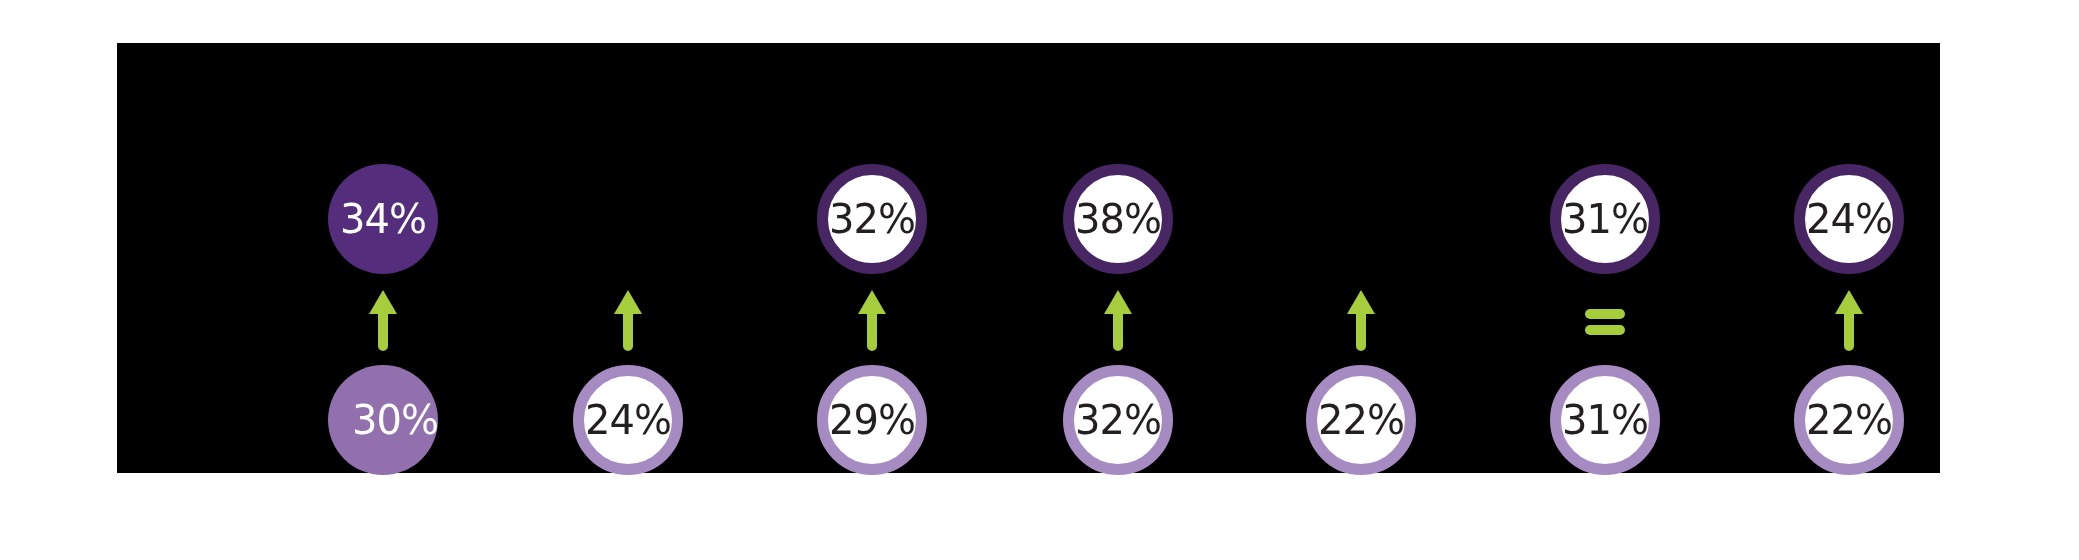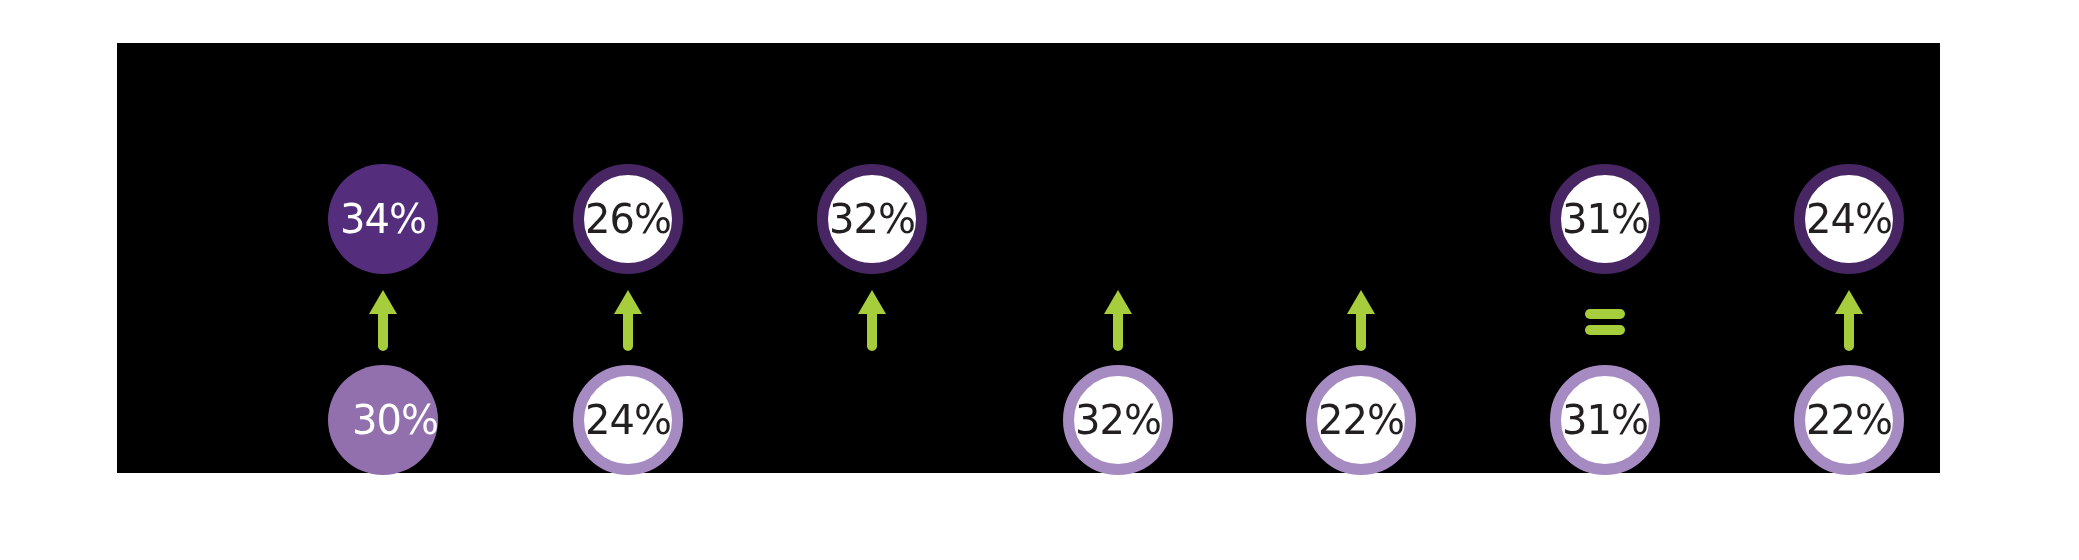--- a/index.html
+++ b/index.html
@@ -105,45 +105,48 @@
           <svg width="30" height="63" viewBox="0 0 30 63" xmlns="http://www.w3.org/2000/svg">
             <path d="M15 1 L29 25 H20 V57 a5 5 0 0 1 -10 0 V25 H1 Z" fill="#a5cd3c"></path>
           </svg>
         </div>
     <div class="circle bottom filled">
       <span>30%</span>
     </div>
   </div>
 
   <div class="column" style="left: 511px;">
-    <div class="circle top outlined">
-      <span>26%</span>
-    </div>
     <div class="indicator">
           <svg width="30" height="63" viewBox="0 0 30 63" xmlns="http://www.w3.org/2000/svg">
             <path d="M15 1 L29 25 H20 V57 a5 5 0 0 1 -10 0 V25 H1 Z" fill="#a5cd3c"></path>
           </svg>
         </div>
     <div class="circle bottom outlined">
       <span>24%</span>
     </div>
   </div>
 
   <div class="column" style="left: 755px;">
     <div class="circle top outlined">
       <span>32%</span>
     </div>
     <div class="indicator">
           <svg width="30" height="63" viewBox="0 0 30 63" xmlns="http://www.w3.org/2000/svg">
             <path d="M15 1 L29 25 H20 V57 a5 5 0 0 1 -10 0 V25 H1 Z" fill="#a5cd3c"></path>
           </svg>
         </div>
+    <div class="circle bottom outlined">
+      <span>29%</span>
+    </div>
   </div>
 
   <div class="column" style="left: 1001px;">
+    <div class="circle top outlined">
+      <span>38%</span>
+    </div>
     <div class="indicator">
           <svg width="30" height="63" viewBox="0 0 30 63" xmlns="http://www.w3.org/2000/svg">
             <path d="M15 1 L29 25 H20 V57 a5 5 0 0 1 -10 0 V25 H1 Z" fill="#a5cd3c"></path>
           </svg>
         </div>
     <div class="circle bottom outlined">
       <span>32%</span>
     </div>
   </div>
 

